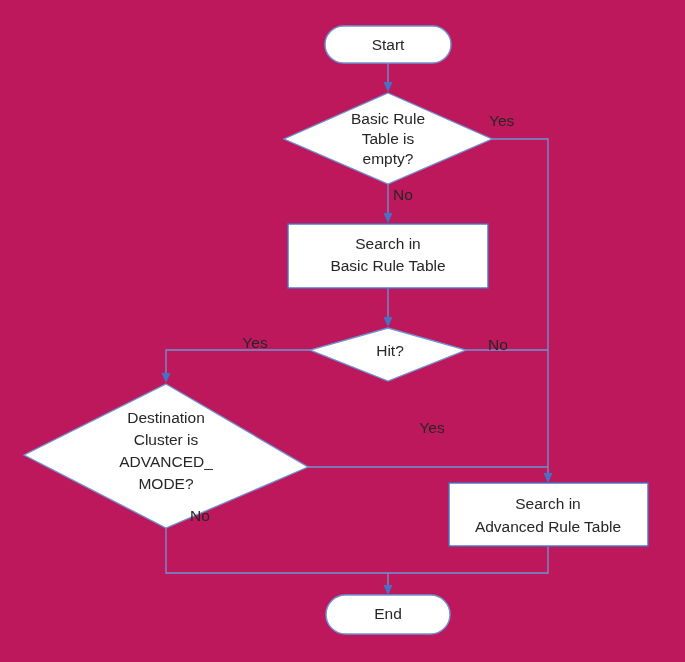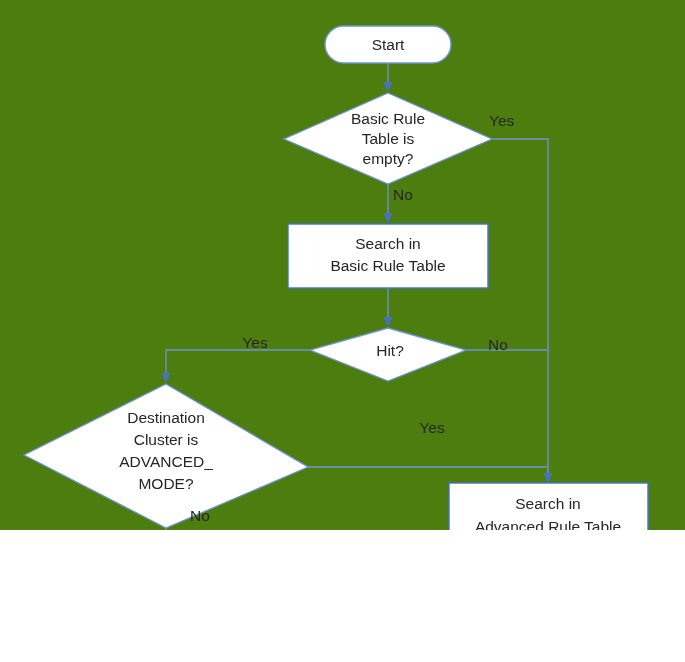--- a/index.html
+++ b/index.html
@@ -3,22 +3,22 @@
 <meta charset="utf-8">
 <style>
   html, body {
     margin: 0;
     padding: 0;
     background: #ffffff;
   }
   #flow-root {
     position: relative;
     width: 685px;
-    height: 530px;
-    background: #4d7c0f;
+    height: 662px;
+    background: #be185d;
     font-family: "Liberation Sans", sans-serif;
     overflow: hidden;
   }
   svg#flow-svg {
     position: absolute;
     left: 0;
     top: 0;
     width: 685px;
     height: 662px;
     display: block;

